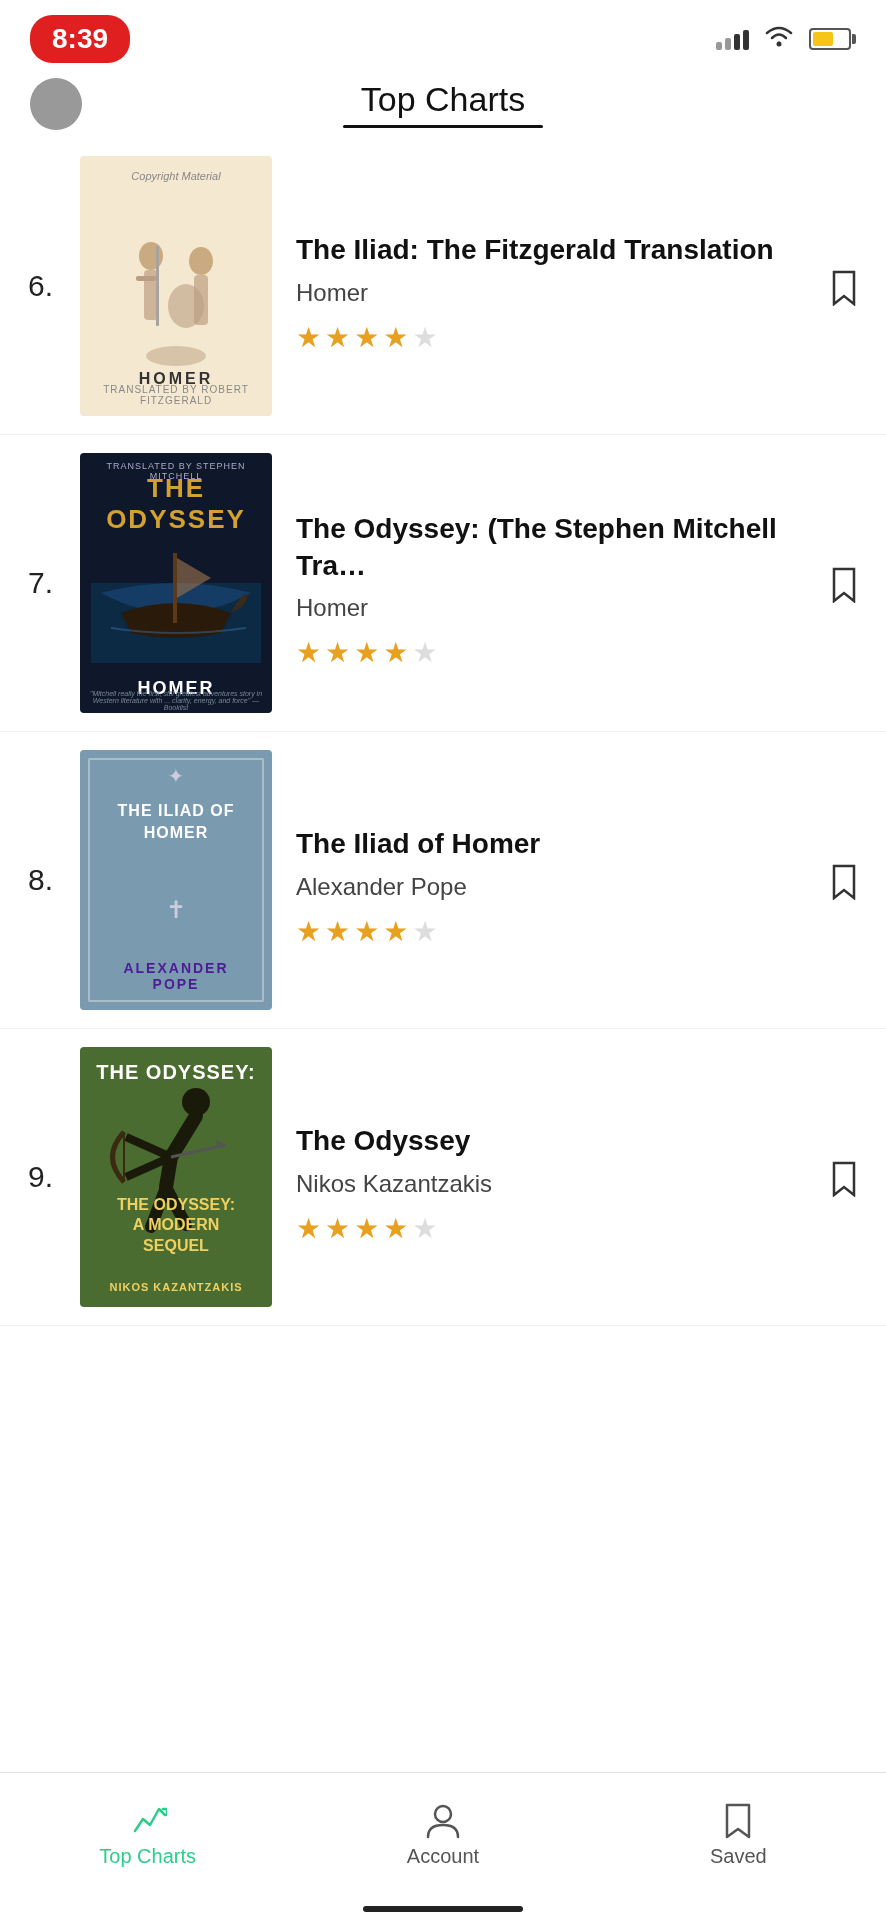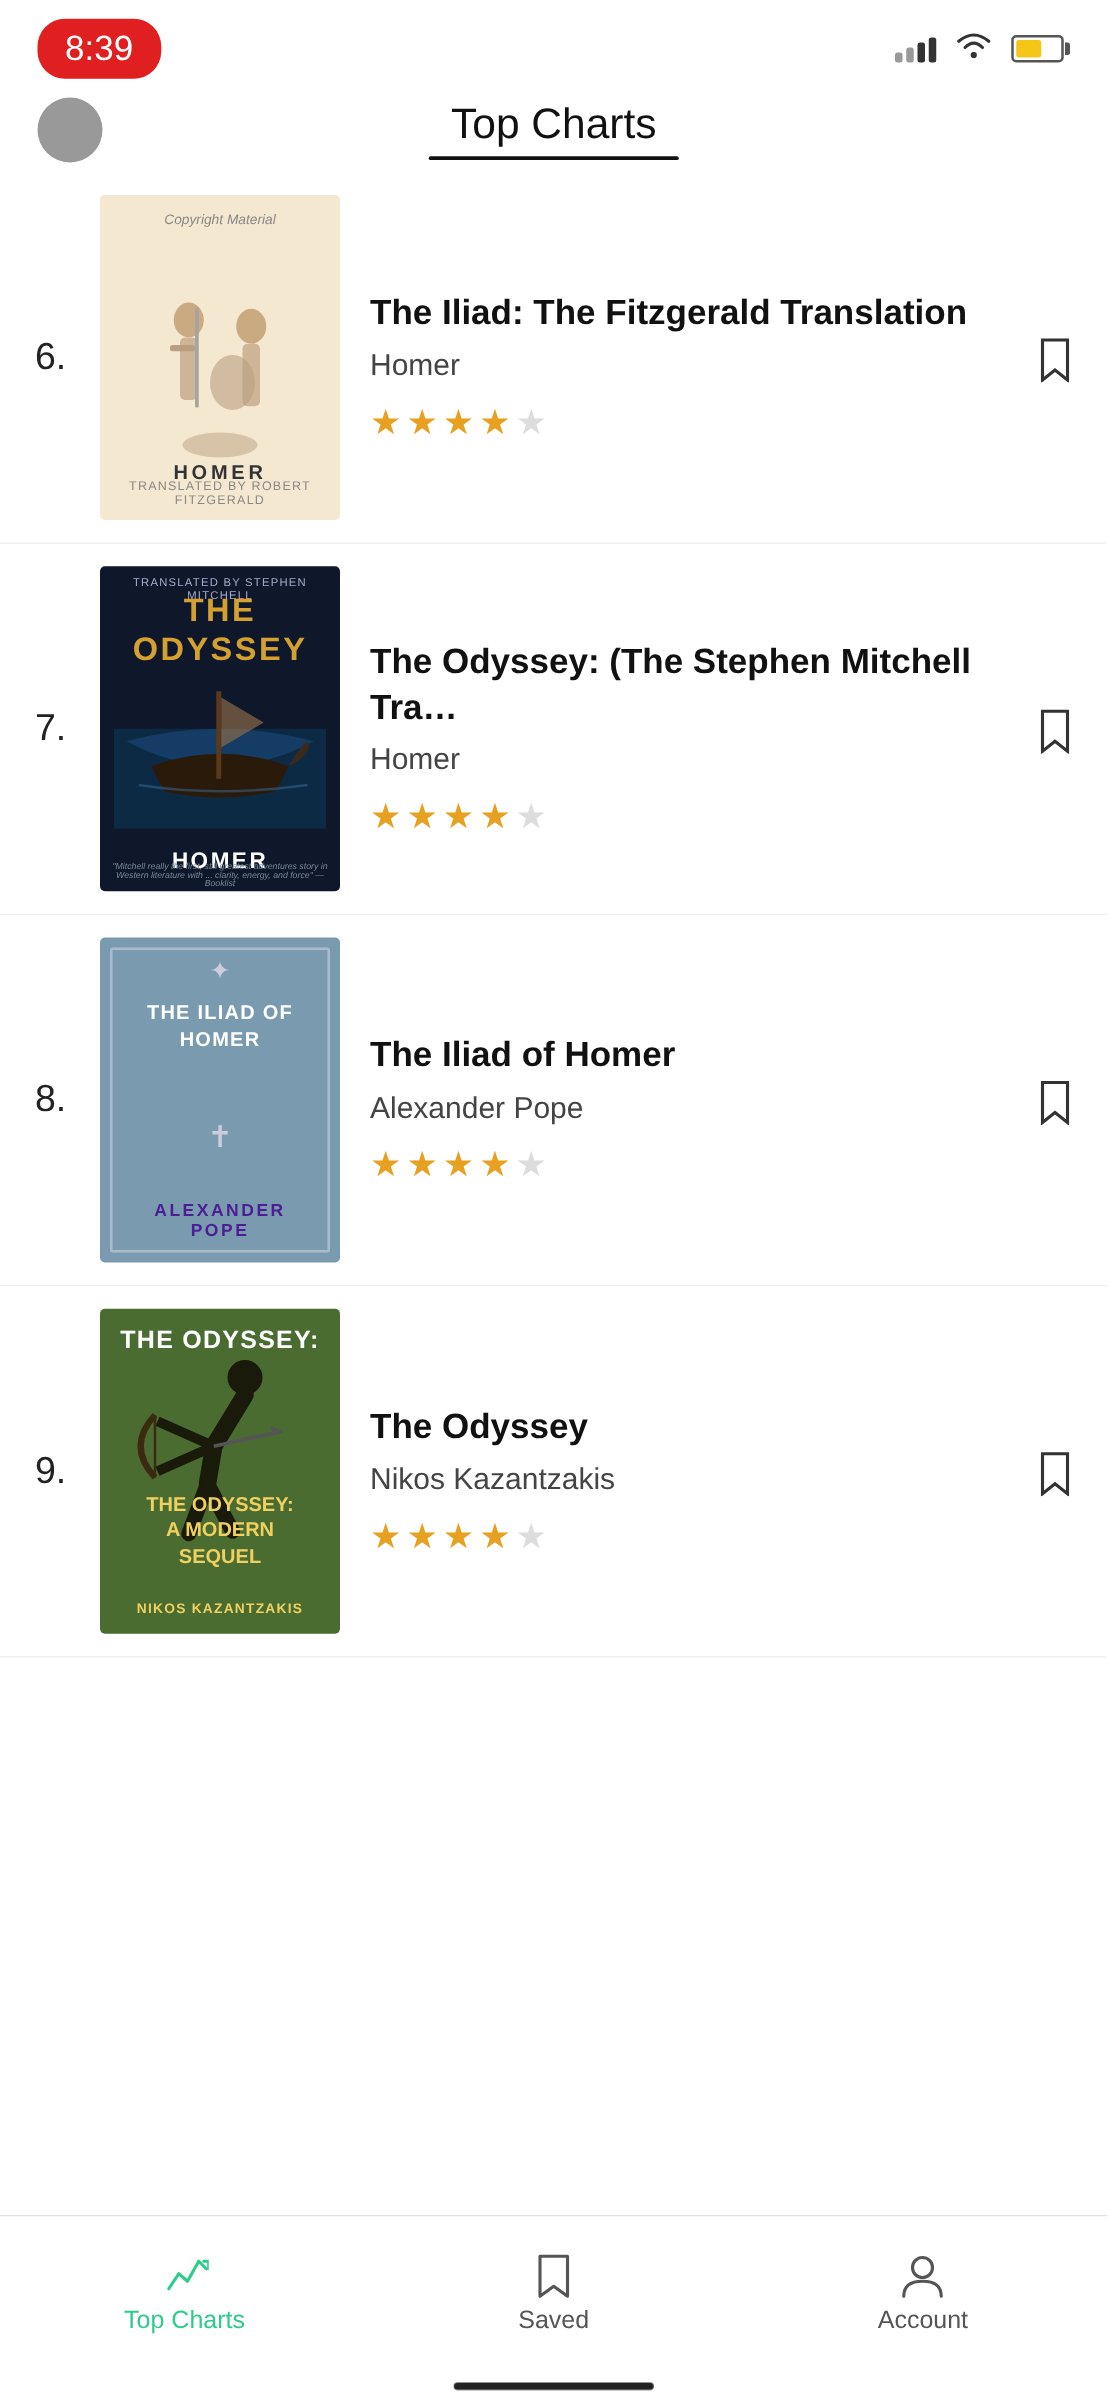--- a/index.html
+++ b/index.html
@@ -18,21 +18,21 @@
       display: flex;
       justify-content: space-between;
       align-items: center;
       padding: 18px 30px 10px 30px;
       height: 70px;
     }
     .status-time {
       background: #e02020;
       color: white;
       font-size: 28px;
-      font-weight: 400;
+      font-weight: 700;
       border-radius: 22px;
       padding: 8px 22px;
     }
     .status-icons {
       display: flex;
       align-items: center;
       gap: 14px;
     }
     .signal-bars {
       display: flex;
@@ -604,27 +604,27 @@
     <svg class="nav-icon active" width="38" height="38" viewBox="0 0 38 38" fill="none">
       <path d="M6 30 L14 18 L21 24 L30 8 L36 14" stroke="#2ecc8a" stroke-width="2.5" fill="none" stroke-linejoin="round" stroke-linecap="round"></path>
       <path d="M34 8 L38 8 L38 14" stroke="#2ecc8a" stroke-width="2.5" fill="none" stroke-linecap="round"></path>
     </svg>
     <span class="nav-label active">Top Charts</span>
   </div>
 
 
   <div class="nav-item">
     <svg class="nav-icon" width="38" height="38" viewBox="0 0 38 38" fill="none">
-      <path d="M8 4 H30 V36 L19 28 L8 36 Z" stroke="#555" stroke-width="2.5" fill="none" stroke-linejoin="round"></path>
-    </svg>
-    <span class="nav-label">Saved</span>
-  </div>
-
-  <div class="nav-item">
-    <svg class="nav-icon" width="38" height="38" viewBox="0 0 38 38" fill="none">
       <circle cx="19" cy="13" r="8" stroke="#555" stroke-width="2.5"></circle>
       <path d="M4 36 Q4 24 19 24 Q34 24 34 36" stroke="#555" stroke-width="2.5" fill="none" stroke-linecap="round"></path>
     </svg>
     <span class="nav-label">Account</span>
   </div>
+
+  <div class="nav-item">
+    <svg class="nav-icon" width="38" height="38" viewBox="0 0 38 38" fill="none">
+      <path d="M8 4 H30 V36 L19 28 L8 36 Z" stroke="#555" stroke-width="2.5" fill="none" stroke-linejoin="round"></path>
+    </svg>
+    <span class="nav-label">Saved</span>
+  </div>
 </nav>
 
 <div class="home-indicator"></div>
 
 </body></html>

